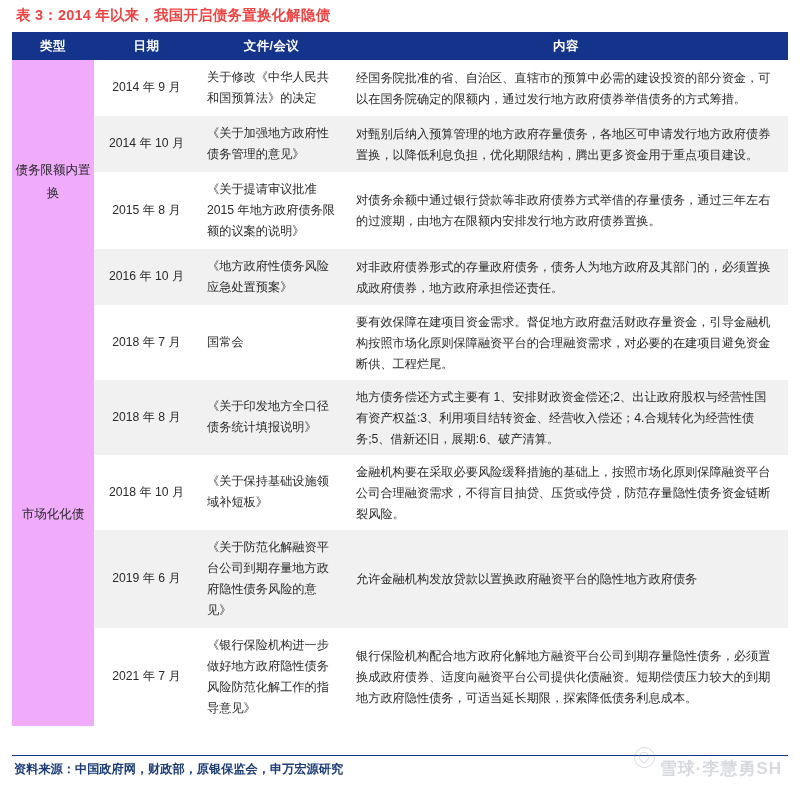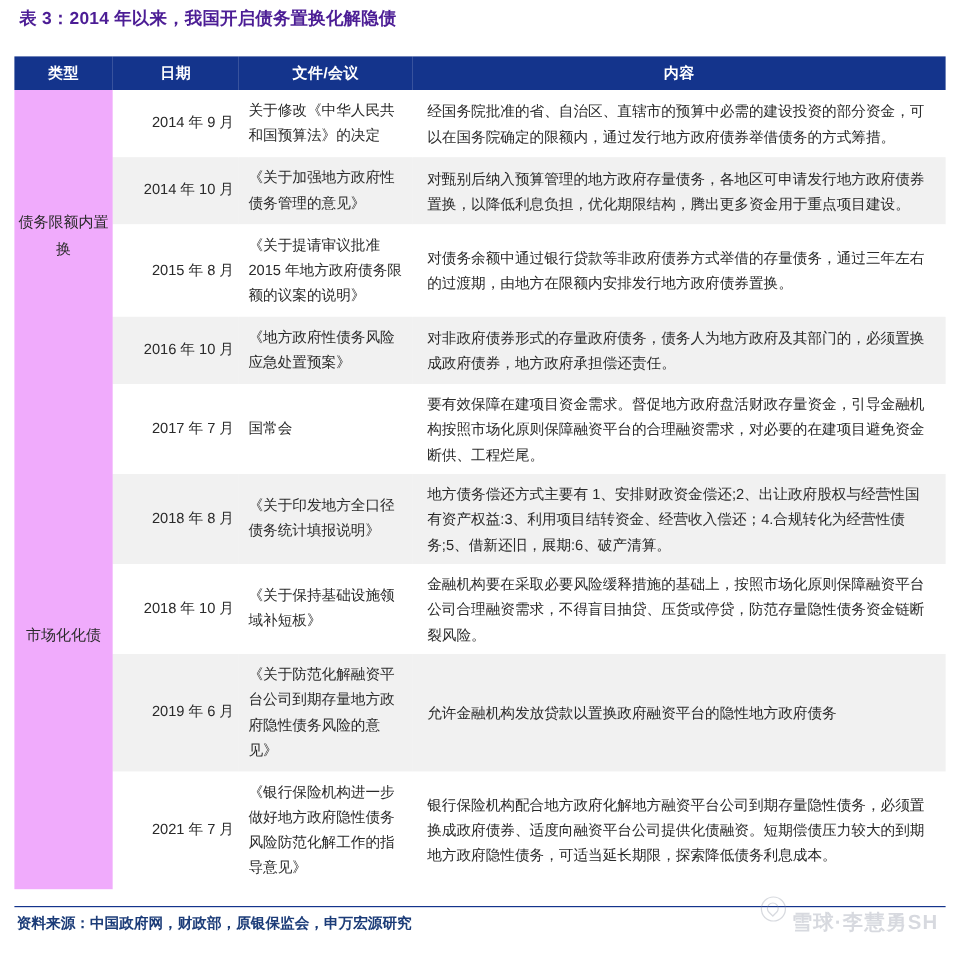--- a/index.html
+++ b/index.html
@@ -18,23 +18,23 @@
   .page {
     width: 800px;
     height: 802px;
     position: relative;
     box-sizing: border-box;
     padding: 0 12px;
   }
   .table-title {
     font-size: 14.5px;
     font-weight: bold;
-    color: #4c1d95;
+    color: #ef4444;
     letter-spacing: 0.2px;
-    padding: 6px 0 22px 4px;
+    padding: 6px 0 7px 4px;
     white-space: nowrap;
   }
   table.main {
     width: 776px;
     border-collapse: collapse;
     table-layout: fixed;
   }
   thead th {
     background: #14348c;
     color: #ffffff;
@@ -56,21 +56,21 @@
     border: none;
   }
   td.c-type {
     text-align: center;
     font-size: 12.5px;
     line-height: 1.9;
     background: #f0abfc;
     padding: 4px 2px;
   }
   td.c-date {
-    text-align: right;
+    text-align: center;
     white-space: normal;
     padding: 7px 4px;
   }
   td.c-doc {
     text-align: left;
     padding: 7px 8px;
   }
   td.c-content {
     text-align: left;
     padding: 7px 10px 5px 12px;
@@ -184,21 +184,21 @@
       </tr>
 
       <tr class="shaded">
         <td class="c-date">2016 年 10 月</td>
         <td class="c-doc">《地方政府性债务风险应急处置预案》</td>
         <td class="c-content">对非政府债券形式的存量政府债务，债务人为地方政府及其部门的，必须置换成政府债券，地方政府承担偿还责任。</td>
       </tr>
 
       <tr class="plain">
         <td class="c-type" rowspan="5">市场化化债</td>
-        <td class="c-date">2017 年 7 月</td>
+        <td class="c-date">2018 年 7 月</td>
         <td class="c-doc">国常会</td>
         <td class="c-content">要有效保障在建项目资金需求。督促地方政府盘活财政存量资金，引导金融机构按照市场化原则保障融资平台的合理融资需求，对必要的在建项目避免资金断供、工程烂尾。</td>
       </tr>
 
       <tr class="shaded">
         <td class="c-date">2018 年 8 月</td>
         <td class="c-doc">《关于印发地方全口径债务统计填报说明》</td>
         <td class="c-content">地方债务偿还方式主要有 1、安排财政资金偿还;2、出让政府股权与经营性国有资产权益:3、利用项目结转资金、经营收入偿还；4.合规转化为经营性债务;5、借新还旧，展期:6、破产清算。</td>
       </tr>
 

